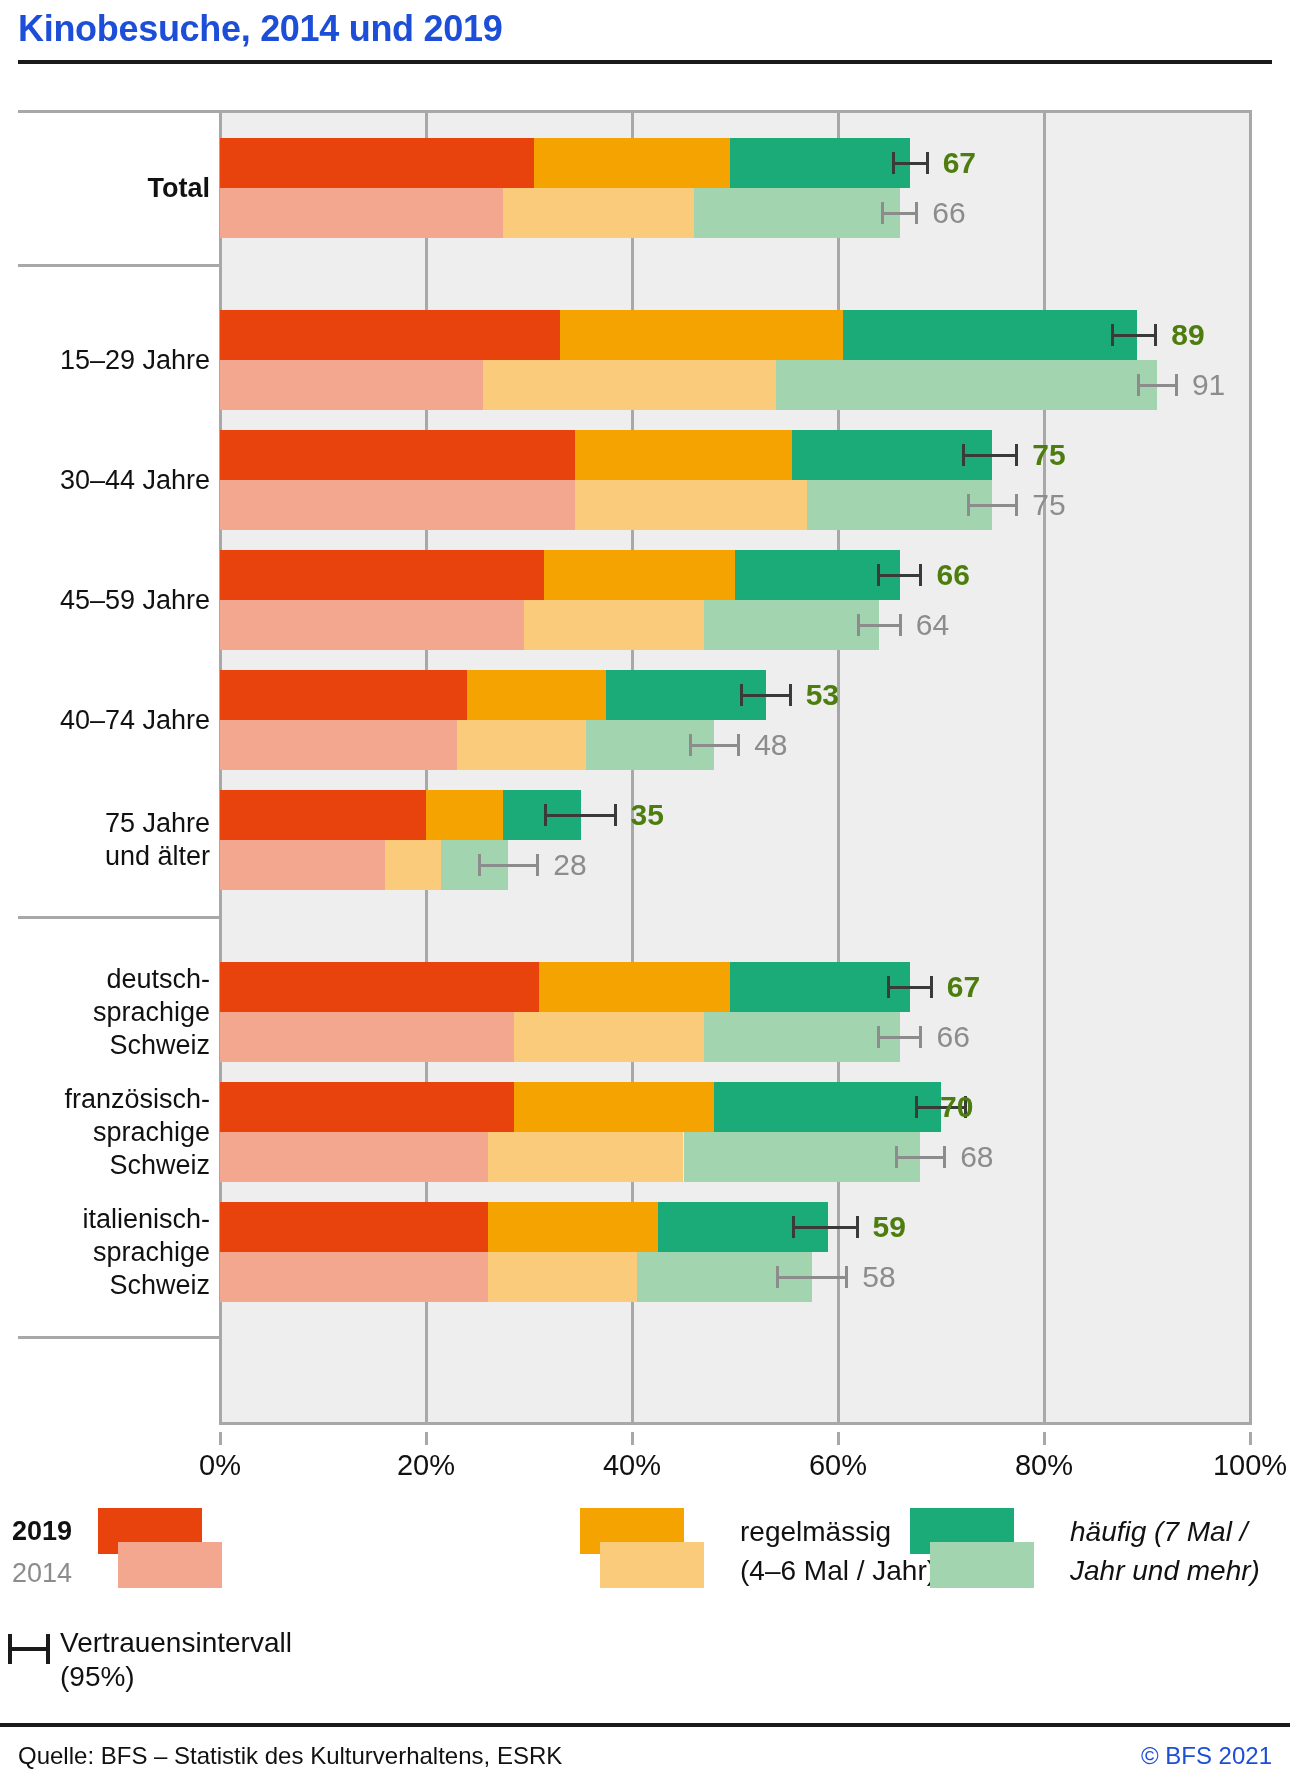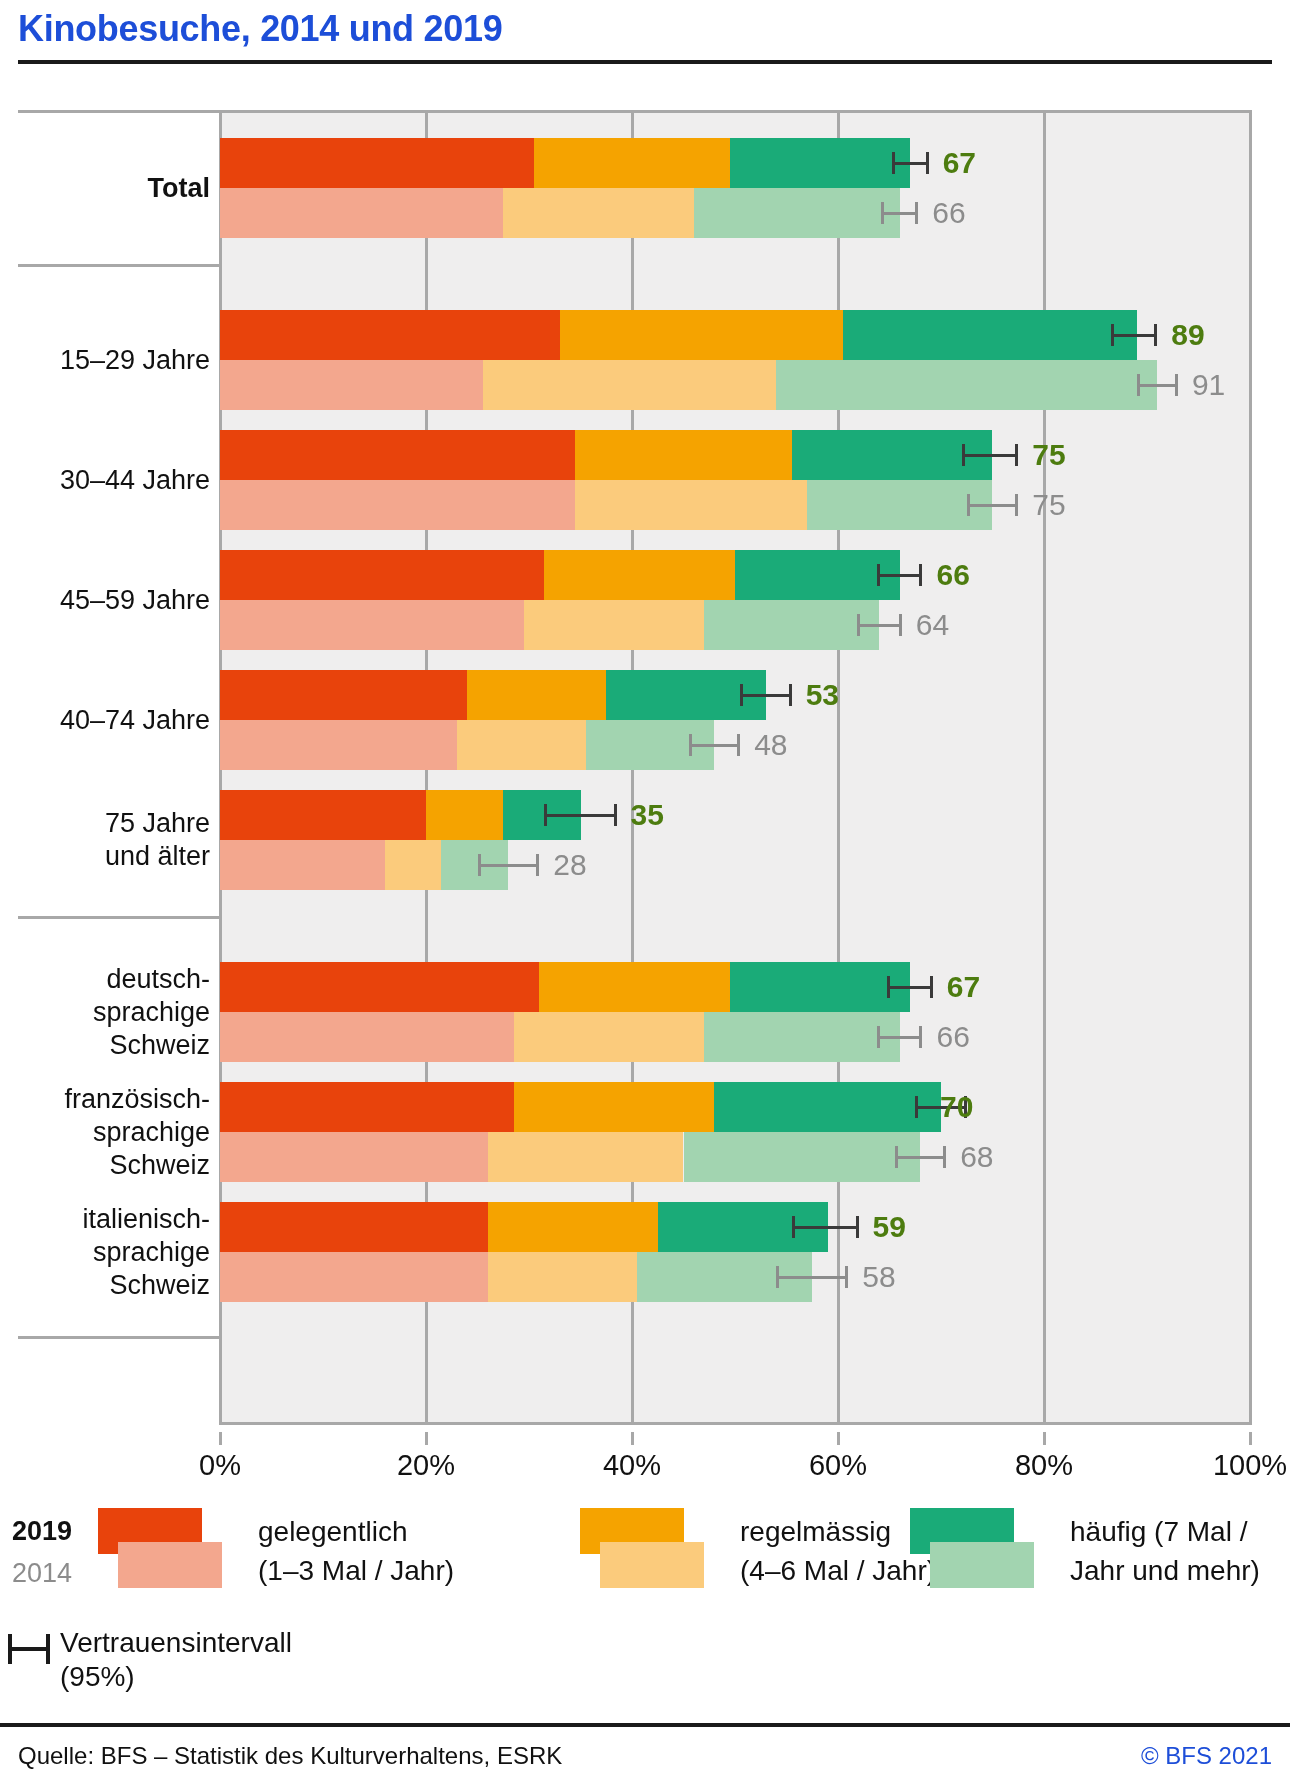--- a/index.html
+++ b/index.html
@@ -365,29 +365,27 @@
       <div class="tick" style="left: 1028.5px;"></div>
       <div class="xlab" style="left: 1030px;">100%</div>
     </div>
 </div>
 
 <div id="legend">
     <div class="yearlab y19" style="left: 12px; top: 26px;">2019</div>
     <div class="yearlab y14" style="left: 12px; top: 68px; text-align: center;">2014</div>
     <div class="sw19" style="left: 98px; top: 18px; background: rgb(232, 67, 12);"></div>
     <div class="sw14" style="left: 118px; top: 52px; background: rgb(243, 167, 142);"></div>
-    <div class="leg-text" style="left: 258px; top: 22px;">gelegentlich
-(1–3 Mal / Jahr)</div>
     <div class="sw19" style="left: 580px; top: 18px; background: rgb(245, 163, 0);"></div>
     <div class="sw14" style="left: 600px; top: 52px; background: rgb(251, 203, 124);"></div>
     <div class="leg-text" style="left: 740px; top: 22px;">regelmässig
 (4–6 Mal / Jahr)</div>
     <div class="sw19" style="left: 910px; top: 18px; background: rgb(26, 171, 120);"></div>
     <div class="sw14" style="left: 930px; top: 52px; background: rgb(162, 212, 176);"></div>
-    <div class="leg-text" style="left: 1070px; top: 22px;">häufig (7 Mal /
+    <div class="leg-text" style="left: 1070px; top: 22px; font-style: italic;">häufig (7 Mal /
 Jahr und mehr)</div>
   </div>
 
 <div id="ci-legend">
   <svg class="gl" width="44" height="34" viewBox="0 0 44 34">
     <rect x="0" y="2" width="4" height="30" fill="#1a1a1a"></rect>
     <rect x="38" y="2" width="4" height="30" fill="#1a1a1a"></rect>
     <rect x="0" y="15" width="42" height="4" fill="#1a1a1a"></rect>
   </svg>
   <div class="txt">Vertrauensintervall (95%)</div>

